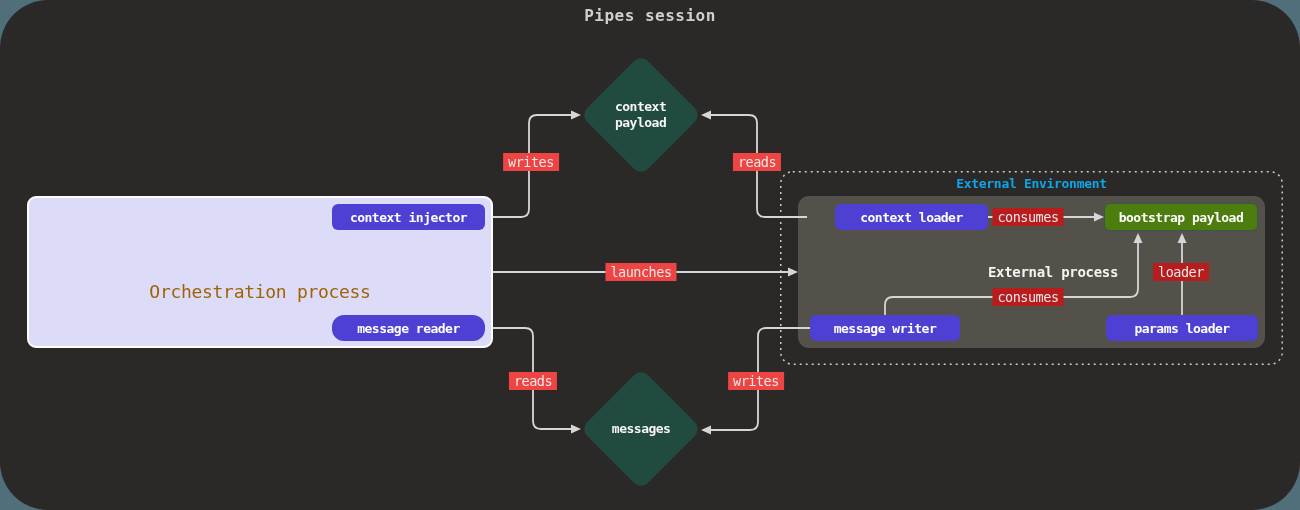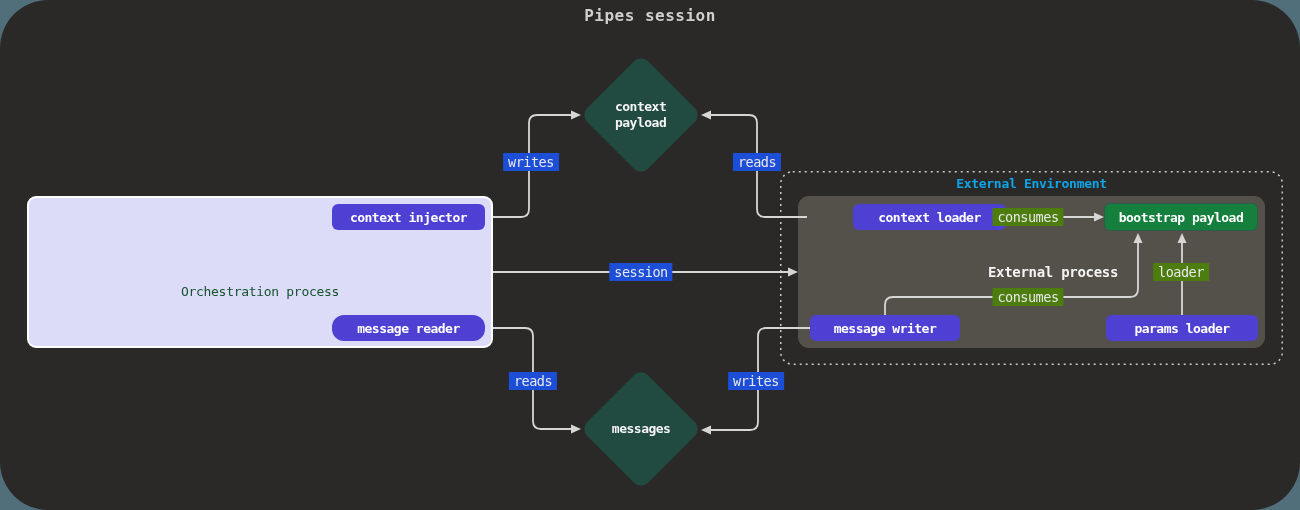--- a/index.html
+++ b/index.html
@@ -12,21 +12,21 @@
   .title{
     position:absolute;top:6px;left:0;width:100%;text-align:center;
     color:#cfcfcf;font-size:16px;font-weight:600;letter-spacing:.5px;
   }
   .svg-layer{position:absolute;left:0;top:0;z-index:5;pointer-events:none;}
   .orch-box{
     position:absolute;left:27px;top:196px;width:466px;height:152px;
     background:#dcdcf8;border:2px solid #fdfdfd;border-radius:9px;
     box-sizing:border-box;z-index:2;display:flex;align-items:center;justify-content:center;
   }
-  .orch-label{color:#14532d;font-size:13px;font-weight:500;letter-spacing:-0.3px;margin-top:38px;}
+  .orch-label{color:#a16207;font-size:18px;font-weight:500;letter-spacing:-0.3px;margin-top:38px;}
   .env-box{
     position:absolute;left:780px;top:171px;width:503px;height:194px;
     border-radius:13px;box-sizing:border-box;z-index:1;
   }
   .env-label{
     position:absolute;top:176px;left:780px;width:503px;text-align:center;
     color:#0ea5e9;font-size:13px;font-weight:700;z-index:4;letter-spacing:-0.3px;
   }
   .proc-box{
     position:absolute;left:798px;top:196px;width:467px;height:152px;
@@ -35,36 +35,36 @@
   .proc-label{
     position:absolute;left:1029px;top:272px;transform:translate(-50%,-50%);
     color:#f4f4f4;font-size:14px;font-weight:700;z-index:4;white-space:nowrap;letter-spacing:-0.3px;margin-left:24px;
   }
   .node{
     position:absolute;border-radius:6px;display:flex;align-items:center;justify-content:center;
     color:#ffffff;font-size:13px;font-weight:700;z-index:6;white-space:nowrap;
     box-sizing:border-box;letter-spacing:-0.5px;
   }
   .node.purple{background:#4f40d4;text-align:right;}
-  .node.green{background:#15803d;border:1px solid #32594b;}
+  .node.green{background:#4d7c0f;border:1px solid #32594b;}
   .diamond{
     position:absolute;width:86px;height:86px;background:#214a41;border-radius:10px;
     transform:rotate(45deg);z-index:2;display:flex;align-items:center;justify-content:center;
   }
   .diamond .d-label{
     transform:rotate(-45deg);color:#f5f5f5;font-size:13px;font-weight:700;
     text-align:center;white-space:pre-line;line-height:1.25;letter-spacing:-0.5px;
   }
   .edge-label{
     position:absolute;transform:translate(-50%,-50%);z-index:7;
     color:#e9e9e9;font-size:13.5px;font-weight:500;white-space:nowrap;
     padding:1px 5px;letter-spacing:-0.5px;
   }
-  .edge-label.on-dark{background:#1d4ed8;}
-  .edge-label.on-gray{background:#4d7c0f;}
+  .edge-label.on-dark{background:#ef4444;}
+  .edge-label.on-gray{background:#b91c1c;}
 </style>
 </head>
 <body>
 
 <div class="stage">
 
   <div class="title">Pipes session</div>
 
   <div class="env-box"></div>
   <div class="env-label">External Environment</div>
@@ -115,35 +115,35 @@
       <polygon points="1182,233 1177.5,243 1186.5,243"></polygon>
     </g>
   </svg>
 
   <div class="node purple" style="left:332px;top:204px;width:153px;height:26px;">
     <span>context injector</span>
   </div>
   <div class="node purple" style="left:332px;top:315px;width:153px;height:26px;border-radius:12px;">
     <span>message reader</span>
   </div>
-  <div class="node purple" style="left:853px;top:204px;width:153px;height:26px;">
+  <div class="node purple" style="left:835px;top:204px;width:153px;height:26px;">
     <span>context loader</span>
   </div>
   <div class="node green" style="left:1104px;top:203px;width:154px;height:28px;">
     <span>bootstrap payload</span>
   </div>
   <div class="node purple" style="left:1106px;top:315px;width:152px;height:26px;">
     <span>params loader</span>
   </div>
   <div class="node purple" style="left:810px;top:315px;width:150px;height:26px;">
     <span>message writer</span>
   </div>
 
   <div class="edge-label on-dark" style="left:531px;top:162px;">writes</div>
   <div class="edge-label on-dark" style="left:757px;top:162px;">reads</div>
-  <div class="edge-label on-dark" style="left:641px;top:272px;">session</div>
+  <div class="edge-label on-dark" style="left:641px;top:272px;">launches</div>
   <div class="edge-label on-dark" style="left:533px;top:381px;">reads</div>
   <div class="edge-label on-dark" style="left:756px;top:381px;">writes</div>
   <div class="edge-label on-gray" style="left:1028px;top:217px;">consumes</div>
   <div class="edge-label on-gray" style="left:1028px;top:297px;">consumes</div>
   <div class="edge-label on-gray" style="left:1181px;top:272px;">loader</div>
 
 </div>
 
 </body></html>

